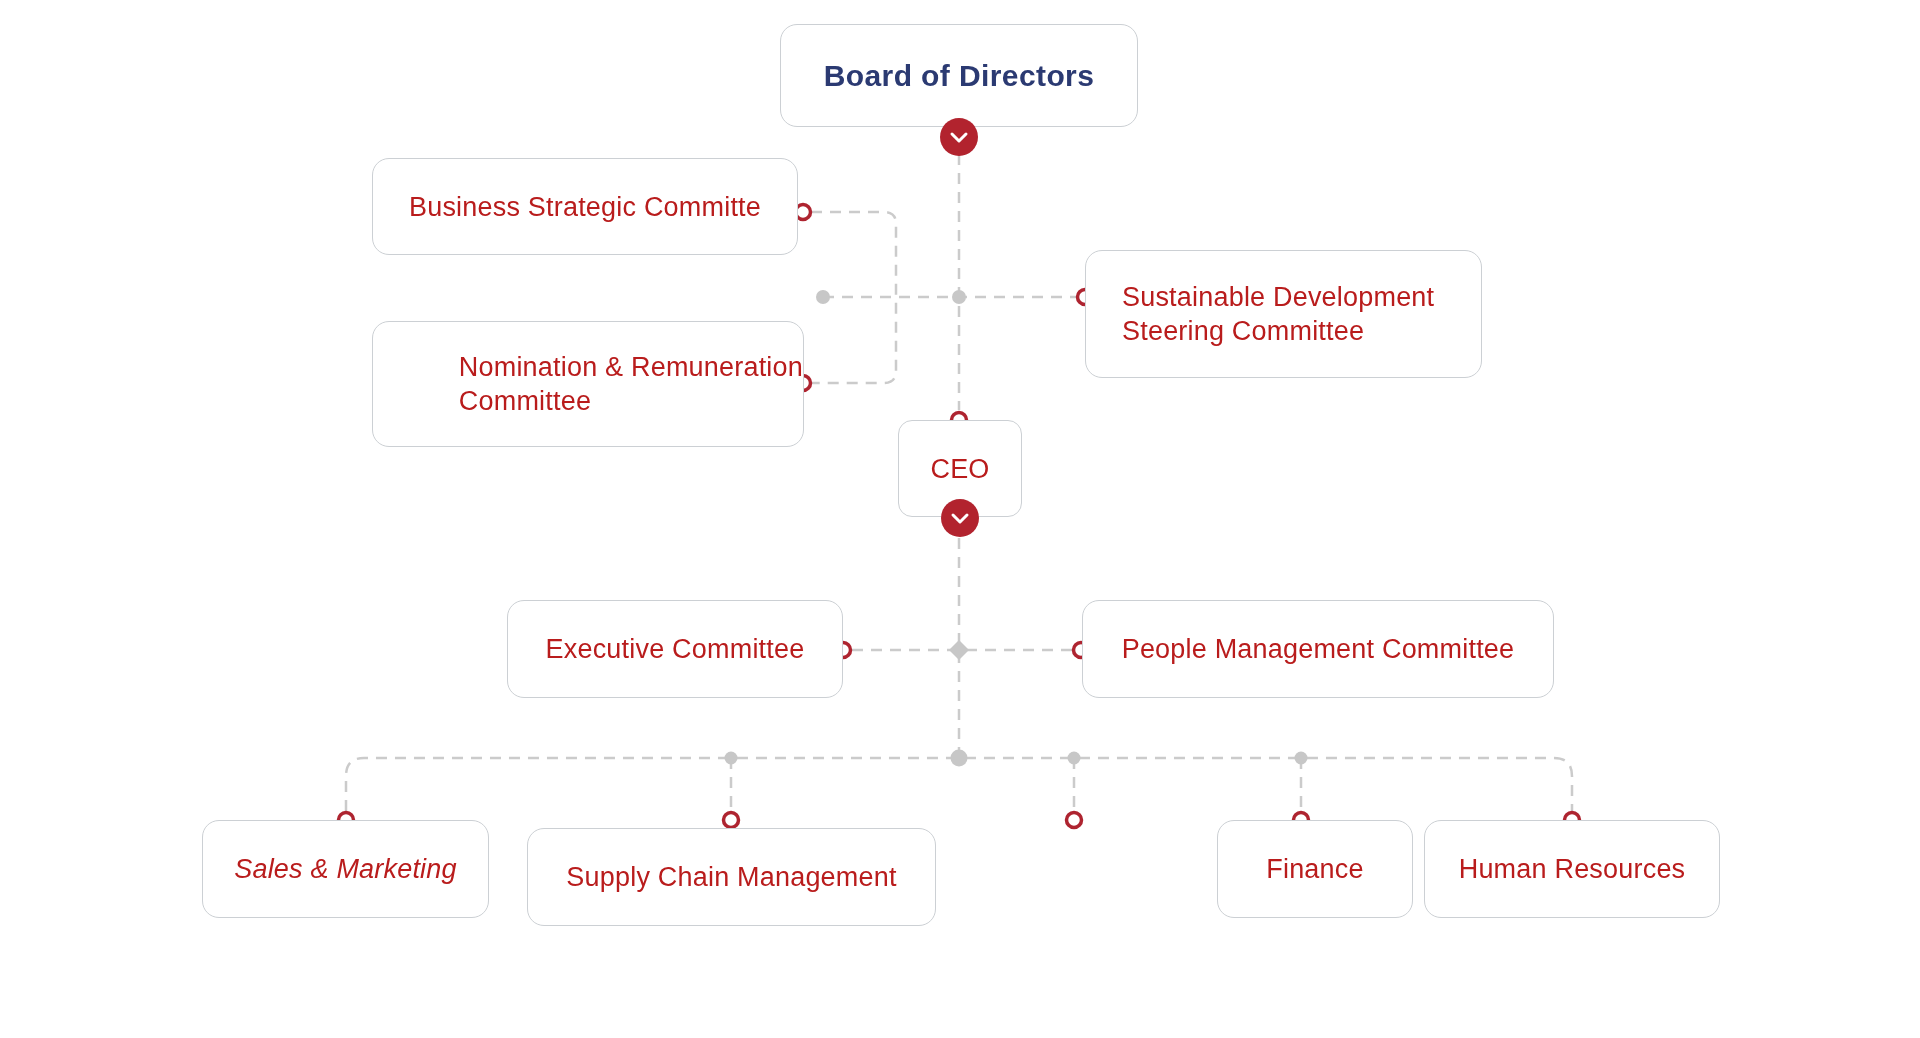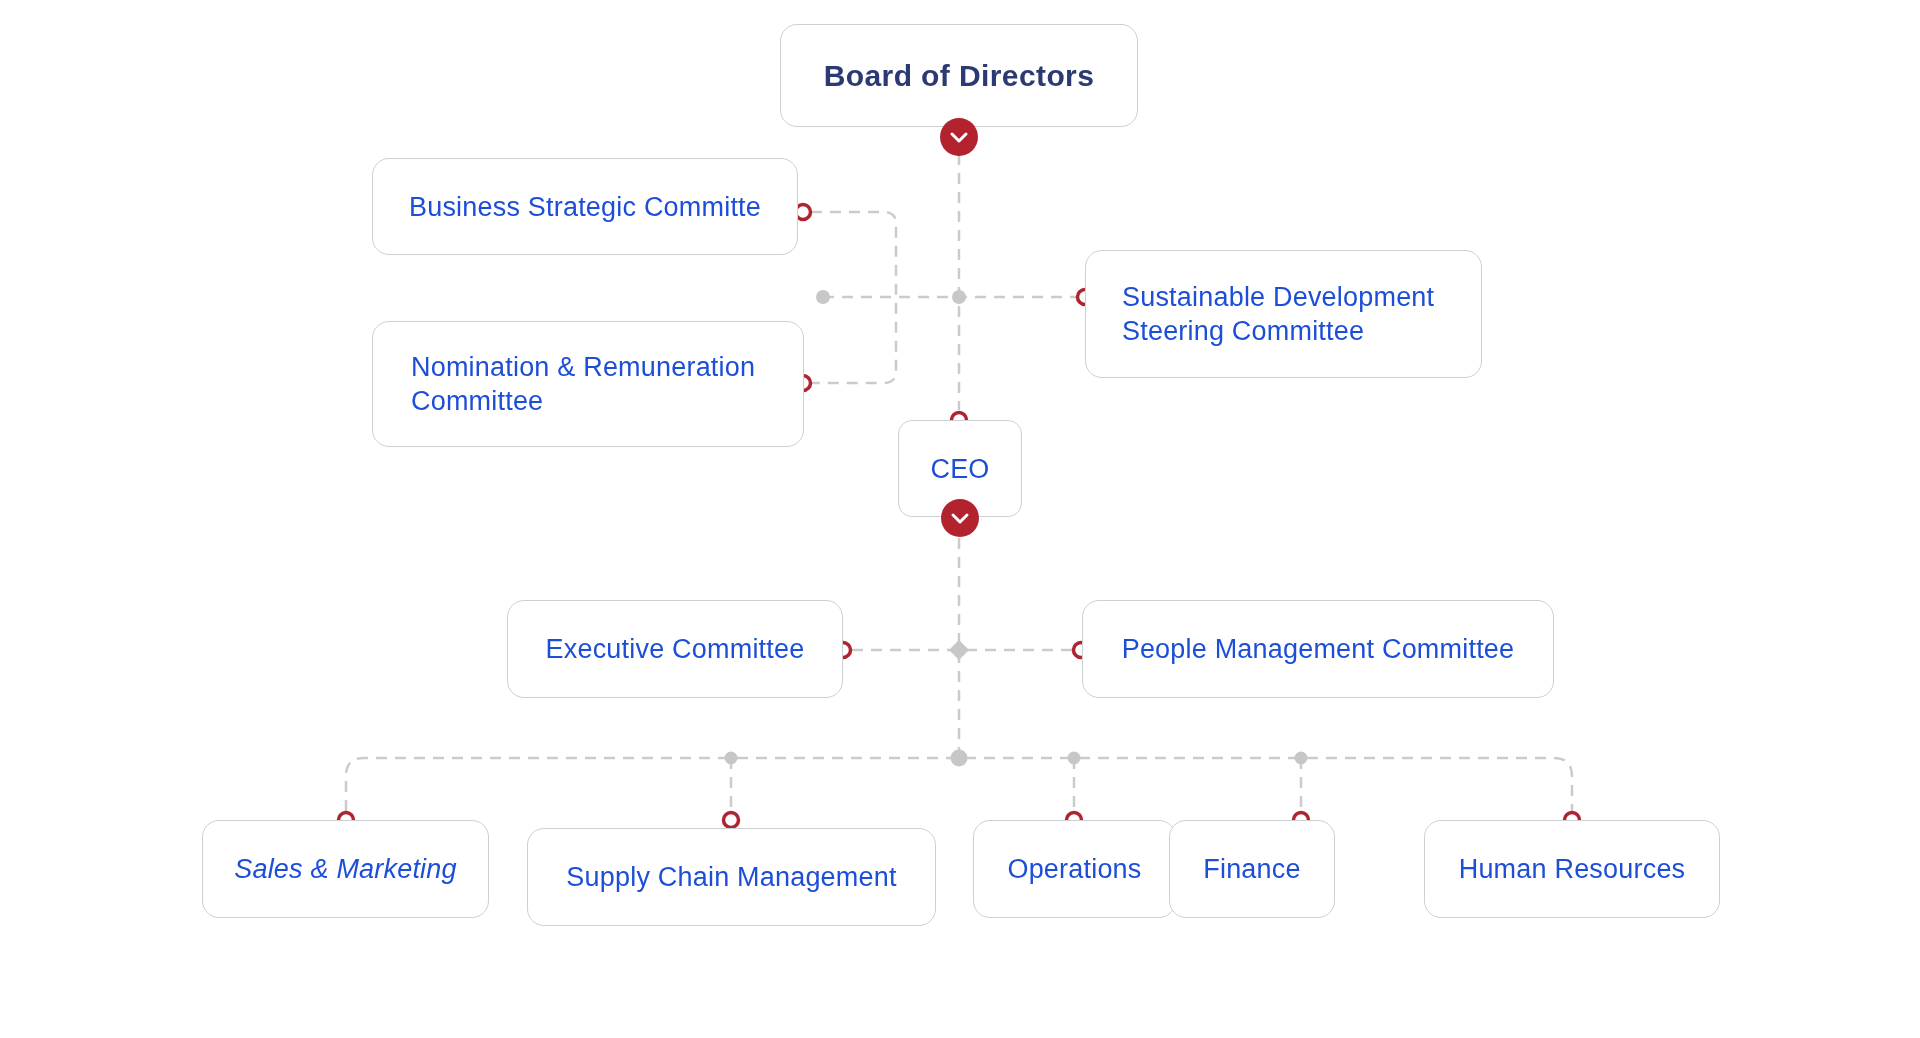--- a/index.html
+++ b/index.html
@@ -24,21 +24,21 @@
   }
   .node {
     position: absolute;
     background: #ffffff;
     border: 1px solid #ccd0d4;
     border-radius: 17px;
     display: flex;
     align-items: center;
     justify-content: center;
     box-sizing: border-box;
-    color: #1d4ed8;
+    color: #b91c1c;
     font-size: 27px;
     letter-spacing: 0.2px;
     line-height: 34px;
     z-index: 2;
   }
   .node .label {
     white-space: pre-line;
   }
   .node.title-node {
     font-weight: bold;
@@ -115,21 +115,21 @@
 
   <div class="node" style="left:372px; top:158px; width:426px; height:97px;">
     <span class="label">Business Strategic Committe</span>
   </div>
 
   <div class="node left-align" style="left:1085px; top:233px; width:397px; height:128px; padding-left:36px;margin-top:17px;">
     <span class="label">Sustainable Development
 Steering Committee</span>
   </div>
 
-  <div class="node left-align" style="left:372px; top:321px; width:432px; height:126px; padding-left:38px;">
+  <div class="node left-align" style="left:372px; top:321px; width:432px; height:126px; padding-left:38px;justify-content:flex-end;">
     <span class="label">Nomination &amp; Remuneration
 Committee</span>
   </div>
 
   <div class="node" style="left:898px; top:420px; width:124px; height:97px; border-radius:14px;align-items:center;">
     <span class="label">CEO</span>
   </div>
 
   <div class="node" style="left:507px; top:600px; width:336px; height:98px;">
     <span class="label">Executive Committee</span>
@@ -140,25 +140,22 @@
   </div>
 
   <div class="node" style="left:202px; top:820px; width:287px; height:98px;font-style:italic;">
     <span class="label">Sales &amp; Marketing</span>
   </div>
 
   <div class="node" style="left:527px; top:820px; width:409px; height:98px;margin-top:8px;">
     <span class="label">Supply Chain Management</span>
   </div>
 
-  <div class="node" style="left:973px; top:820px; width:203px; height:98px;">
-    <span class="label">Operations</span>
-  </div>
 
-  <div class="node" style="left:1169px; top:820px; width:166px; height:98px;">
+  <div class="node" style="left:1217px; top:820px; width:196px; height:98px;">
     <span class="label">Finance</span>
   </div>
 
   <div class="node" style="left:1424px; top:820px; width:296px; height:98px;">
     <span class="label">Human Resources</span>
   </div>
 
   <button class="collapse-btn" style="left:940px; top:118px;">
     <svg width="38" height="38" viewBox="0 0 38 38">
       <polyline points="12,16 19,23 26,16" fill="none" stroke="#ffffff" stroke-width="3" stroke-linecap="round" stroke-linejoin="round"></polyline>

